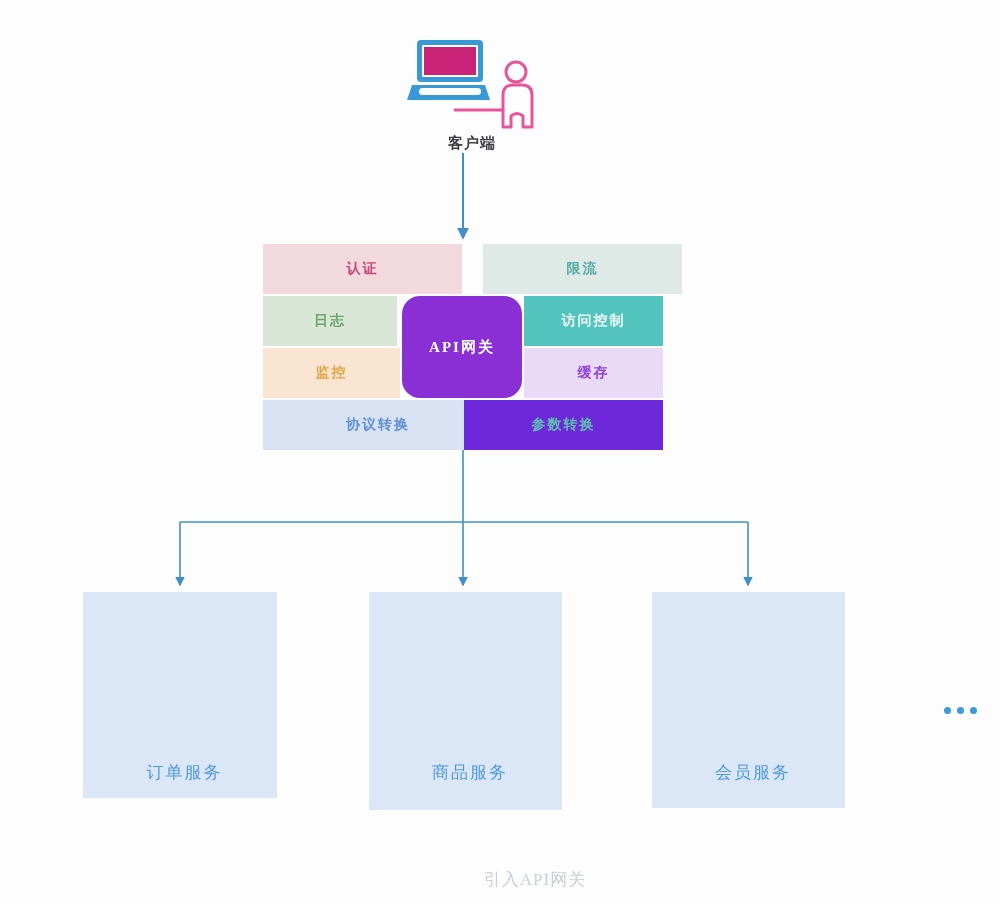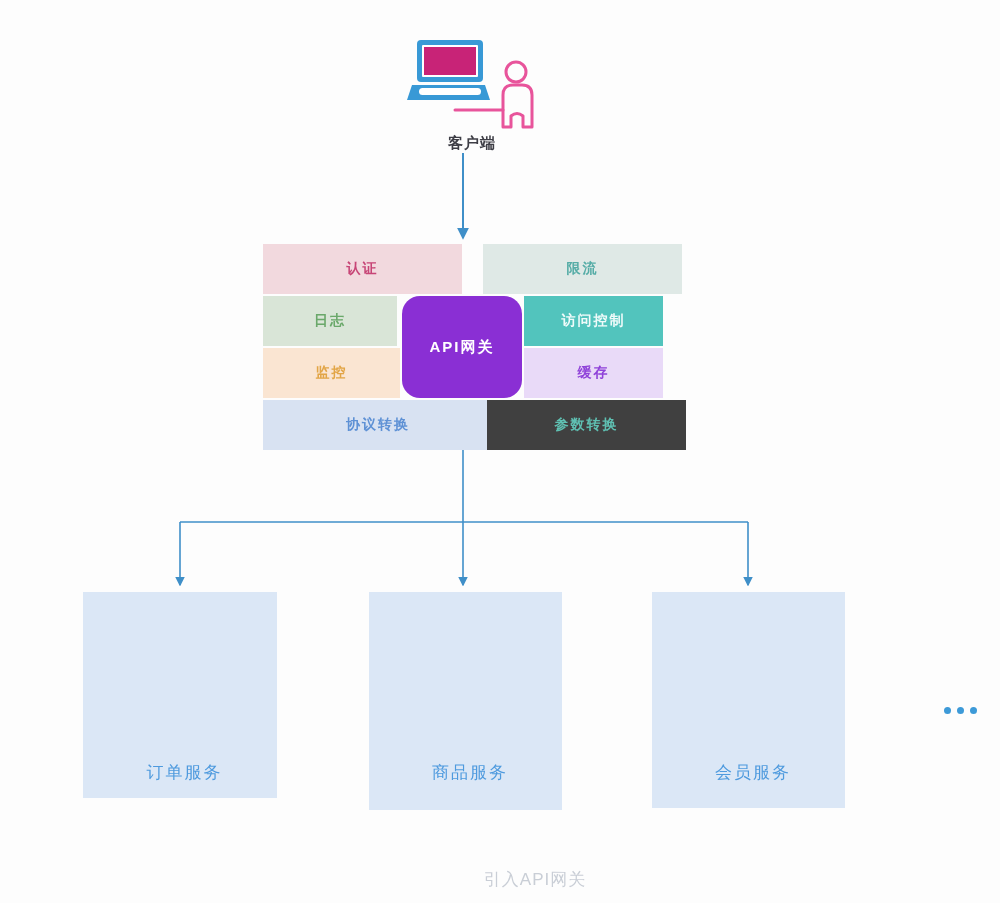--- a/index.html
+++ b/index.html
@@ -5,20 +5,21 @@
   * { margin: 0; padding: 0; box-sizing: border-box; }
   html, body { background: #ffffff; }
   body { font-family: "Liberation Sans", "DejaVu Sans", sans-serif; }
 
   .canvas {
     position: relative;
     width: 1000px;
     height: 903px;
     background: #fdfdfd;
     overflow: hidden;
+    font-family: Liberation Serif, serif;
   }
 
   
   .arrow-layer {
     position: absolute;
     left: 0; top: 0;
     width: 1000px; height: 903px;
     pointer-events: none;
   }
 
@@ -50,21 +51,21 @@
     letter-spacing: 2px;
   }
   .cell-auth      { left: 263px; top: 244px; width: 199px; height: 50px; background: #f2d9de; color: #c74576; }
   .cell-rate      { left: 483px; top: 244px; width: 199px; height: 50px; background: #dfe9e6; color: #55aca6; }
   .cell-log       { left: 263px; top: 296px; width: 134px; height: 50px; background: #d9e5d7; color: #6aa86a; }
   .cell-monitor   { left: 263px; top: 348px; width: 137px; height: 50px; background: #fae5d2; color: #e2a546; }
   .cell-core      { left: 402px; top: 296px; width: 120px; height: 102px; background: #8a2fd4; color: #ffffff; font-size: 15px; border-radius: 18px; }
   .cell-access    { left: 524px; top: 296px; width: 139px; height: 50px; background: #52c4bd; color: #f0fbfa; }
   .cell-cache     { left: 524px; top: 348px; width: 139px; height: 50px; background: #e9daf8; color: #8f41d9; }
   .cell-protocol  { left: 263px; top: 400px; width: 230px; height: 50px; background: #d8e2f2; color: #5e91d5; }
-  .cell-param     { left: 464px; top: 400px; width: 199px; height: 50px; background: #404040; color: #5fc0b2; margin-left: 23px; }
+  .cell-param     { left: 464px; top: 400px; width: 199px; height: 50px; background: #6d28d9; color: #5fc0b2; }
 
   
   .service-box {
     position: absolute;
     background: #dbe7f6;
   }
   .service-box-1 { left: 83px;  top: 592px; width: 194px; height: 206px; }
   .service-box-2 { left: 369px; top: 592px; width: 193px; height: 218px; padding-left: 30px; }
   .service-box-3 { left: 652px; top: 592px; width: 193px; height: 216px; }
   .service-label {

